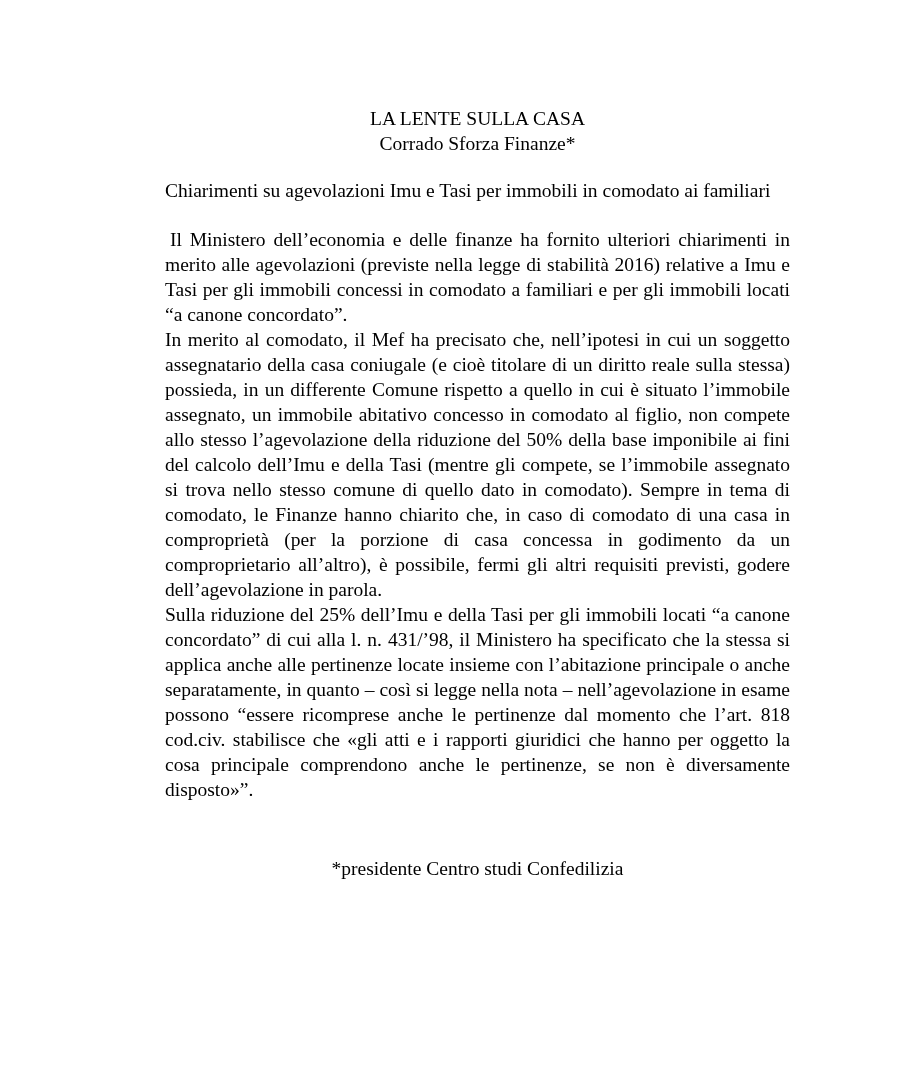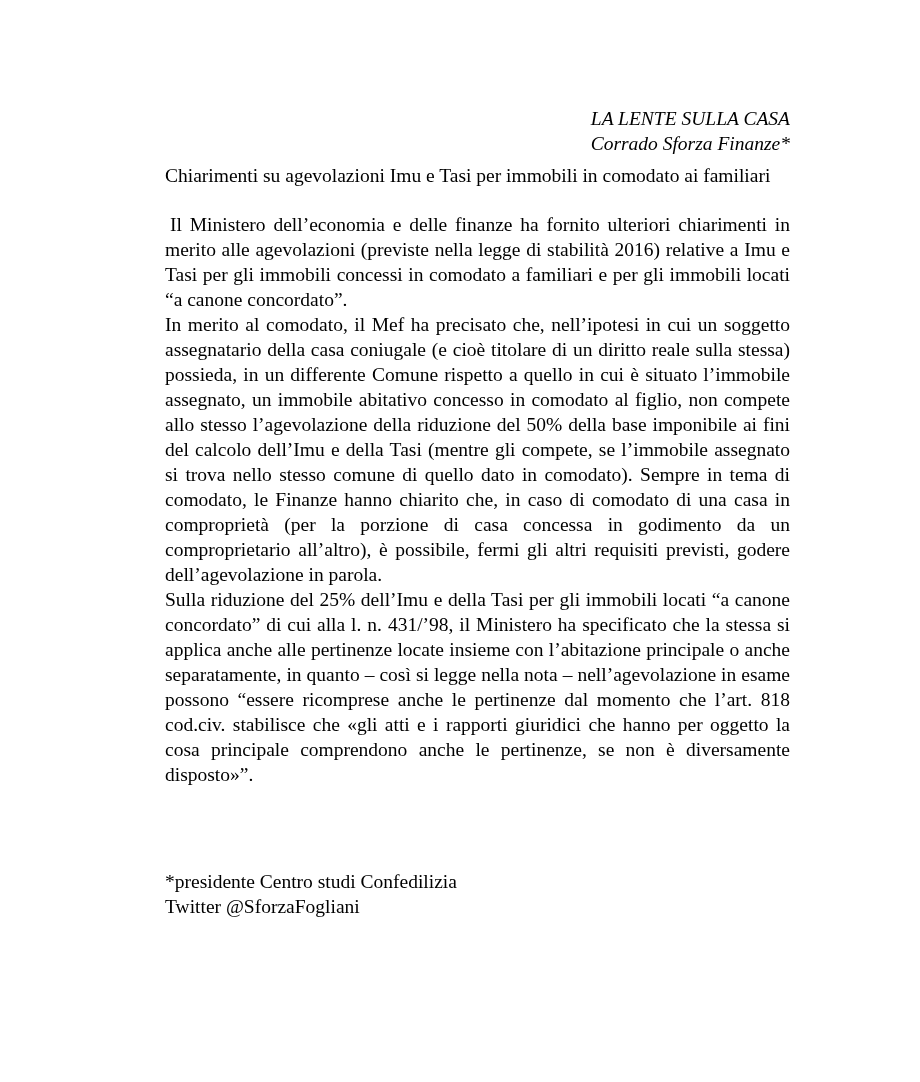--- a/index.html
+++ b/index.html
@@ -14,52 +14,50 @@
     background: #ffffff;
     color: #000000;
     font-family: "Liberation Serif", "DejaVu Serif", serif;
     font-size: 19.5px;
     line-height: 25px;
     box-sizing: border-box;
     padding: 106px 130px 0 165px;
     overflow: hidden;
   }
   .header-line {
-    text-align: right;
-    font-style: italic;
+    text-align: center;
   }
   p {
     margin: 0;
     text-align: justify;
   }
   .heading {
-    margin-top: 7px;
+    margin-top: 22px;
     margin-bottom: 24px;
   }
   .body-par.first {
     text-indent: 5px;
     margin-top: 16px;
   }
   .signature {
-    margin-top: 82px;
-    text-align: left;
+    margin-top: 54px;
+    text-align: center;
   }
 </style>
 </head>
 <body>
 
 <div class="page">
   <div class="header">
     <div class="header-line">LA LENTE SULLA CASA</div>
     <div class="header-line">Corrado Sforza Finanze*</div>
   </div>
 
   <p class="heading">Chiarimenti su agevolazioni Imu e Tasi per immobili in comodato ai familiari</p>
 
   <p class="body-par first">Il Ministero dell’economia e delle finanze ha fornito ulteriori chiarimenti in merito alle agevolazioni (previste nella legge di stabilità 2016) relative a Imu e Tasi per gli immobili concessi in comodato a familiari e per gli immobili locati “a canone concordato”.</p>
   <p class="body-par">In merito al comodato, il Mef ha precisato che, nell’ipotesi in cui un soggetto assegnatario della casa coniugale (e cioè titolare di un diritto reale sulla stessa) possieda, in un differente Comune rispetto a quello in cui è situato l’immobile assegnato, un immobile abitativo concesso in comodato al figlio, non compete allo stesso l’agevolazione della riduzione del 50% della base imponibile ai fini del calcolo dell’Imu e della Tasi (mentre gli compete, se l’immobile assegnato si trova nello stesso comune di quello dato in comodato). Sempre in tema di comodato, le Finanze hanno chiarito che, in caso di comodato di una casa in comproprietà (per la porzione di casa concessa in godimento da un comproprietario all’altro), è possibile, fermi gli altri requisiti previsti, godere dell’agevolazione in parola.</p>
   <p class="body-par">Sulla riduzione del 25% dell’Imu e della Tasi per gli immobili locati “a canone concordato” di cui alla l. n. 431/’98, il Ministero ha specificato che la stessa si applica anche alle pertinenze locate insieme con l’abitazione principale o anche separatamente, in quanto – così si legge nella nota – nell’agevolazione in esame possono “essere ricomprese anche le pertinenze dal momento che l’art. 818 cod.civ. stabilisce che «gli atti e i rapporti giuridici che hanno per oggetto la cosa principale comprendono anche le pertinenze, se non è diversamente disposto»”.</p>
 
   <div class="signature">
     <div>*presidente Centro studi Confedilizia</div>
-    <div>Twitter @SforzaFogliani</div>
   </div>
 </div>
 
 </body></html>

